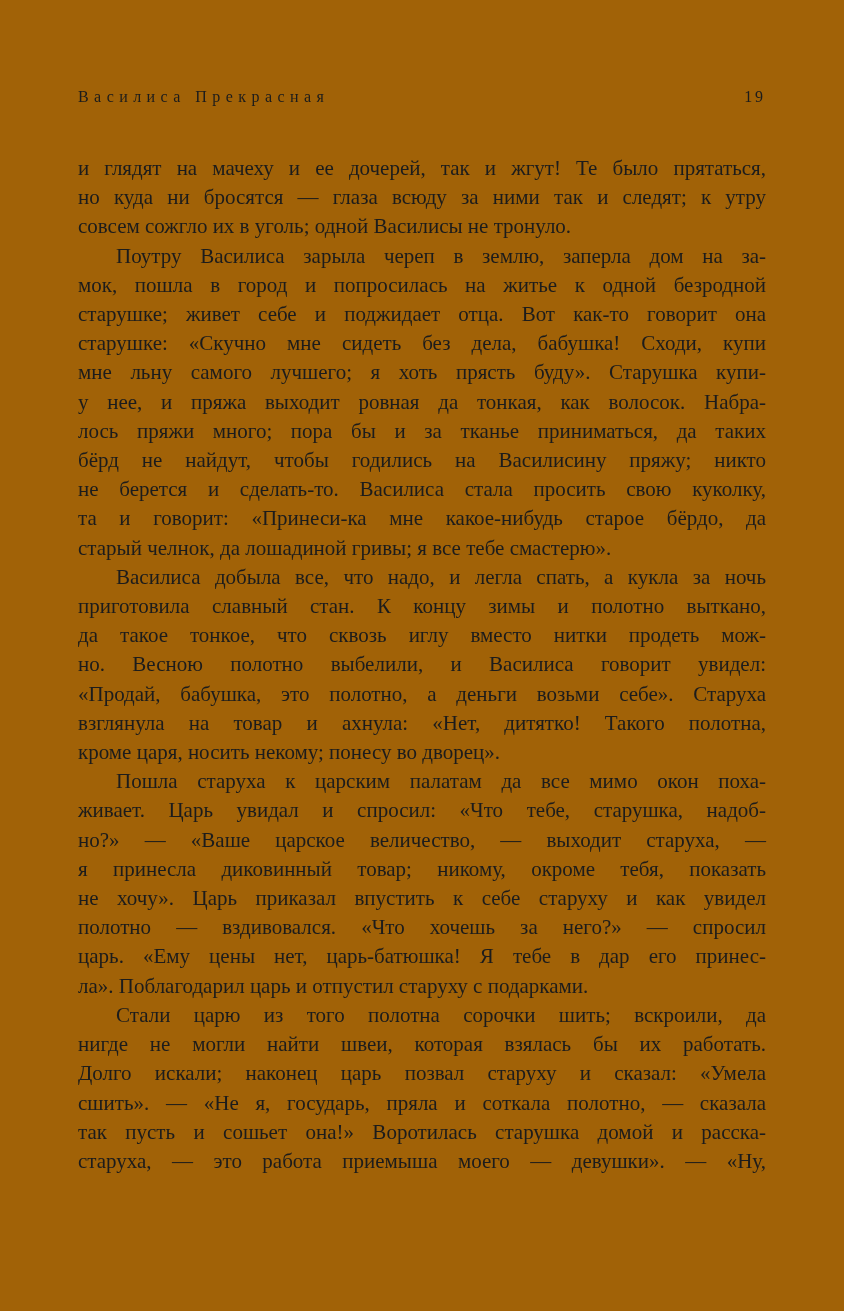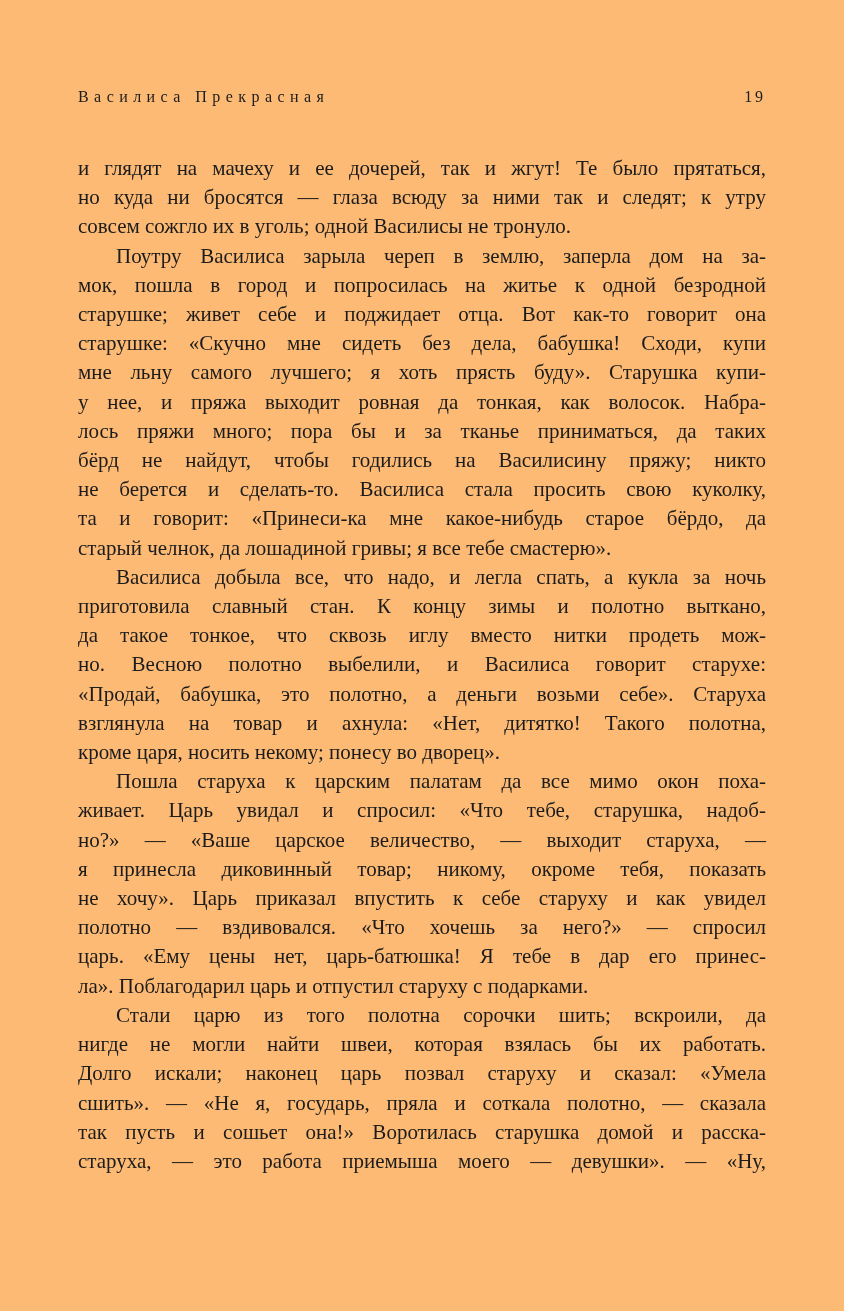--- a/index.html
+++ b/index.html
@@ -5,21 +5,21 @@
   html, body {
     margin: 0;
     padding: 0;
     background: #e8e8e8;
   }
   .page {
     position: relative;
     width: 844px;
     height: 1311px;
     margin: 0 auto;
-    background: #fdba74;
+    background: #a16207;
     font-family: "Liberation Serif", "DejaVu Serif", serif;
     color: #1c1c1c;
     overflow: hidden;
   }
   .running-header {
     position: absolute;
     top: 88px;
     left: 78px;
     right: 78px;
     display: flex;
@@ -87,21 +87,21 @@
       <span class="line">бёрд не найдут, чтобы годились на Василисину пряжу; никто</span>
       <span class="line">не берется и сделать-то. Василиса стала просить свою куколку,</span>
       <span class="line">та и говорит: «Принеси-ка мне какое-нибудь старое бёрдо, да</span>
       <span class="line last">старый челнок, да лошадиной гривы; я все тебе смастерю».</span>
     </p>
 
     <p class="para">
       <span class="line indent">Василиса добыла все, что надо, и легла спать, а кукла за ночь</span>
       <span class="line">приготовила славный стан. К концу зимы и полотно выткано,</span>
       <span class="line">да такое тонкое, что сквозь иглу вместо нитки продеть мож-</span>
-      <span class="line">но. Весною полотно выбелили, и Василиса говорит старухе:</span>
+      <span class="line">но. Весною полотно выбелили, и Василиса говорит увидел:</span>
       <span class="line">«Продай, бабушка, это полотно, а деньги возьми себе». Старуха</span>
       <span class="line">взглянула на товар и ахнула: «Нет, дитятко! Такого полотна,</span>
       <span class="line last">кроме царя, носить некому; понесу во дворец».</span>
     </p>
 
     <p class="para">
       <span class="line indent">Пошла старуха к царским палатам да все мимо окон поха-</span>
       <span class="line">живает. Царь увидал и спросил: «Что тебе, старушка, надоб-</span>
       <span class="line">но?» — «Ваше царское величество, — выходит старуха, —</span>
       <span class="line">я принесла диковинный товар; никому, окроме тебя, показать</span>

